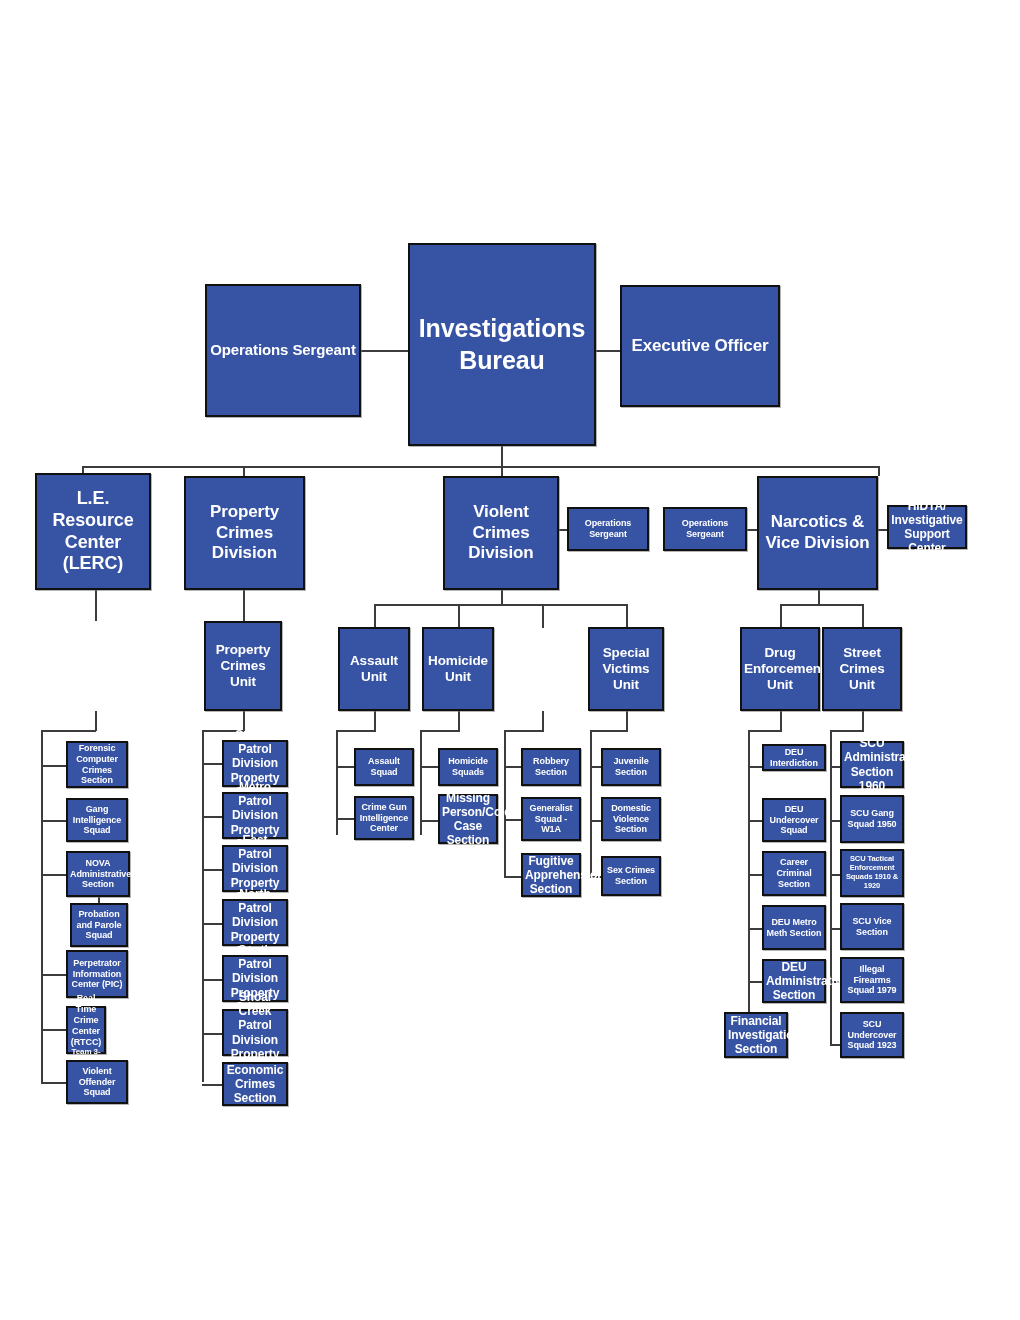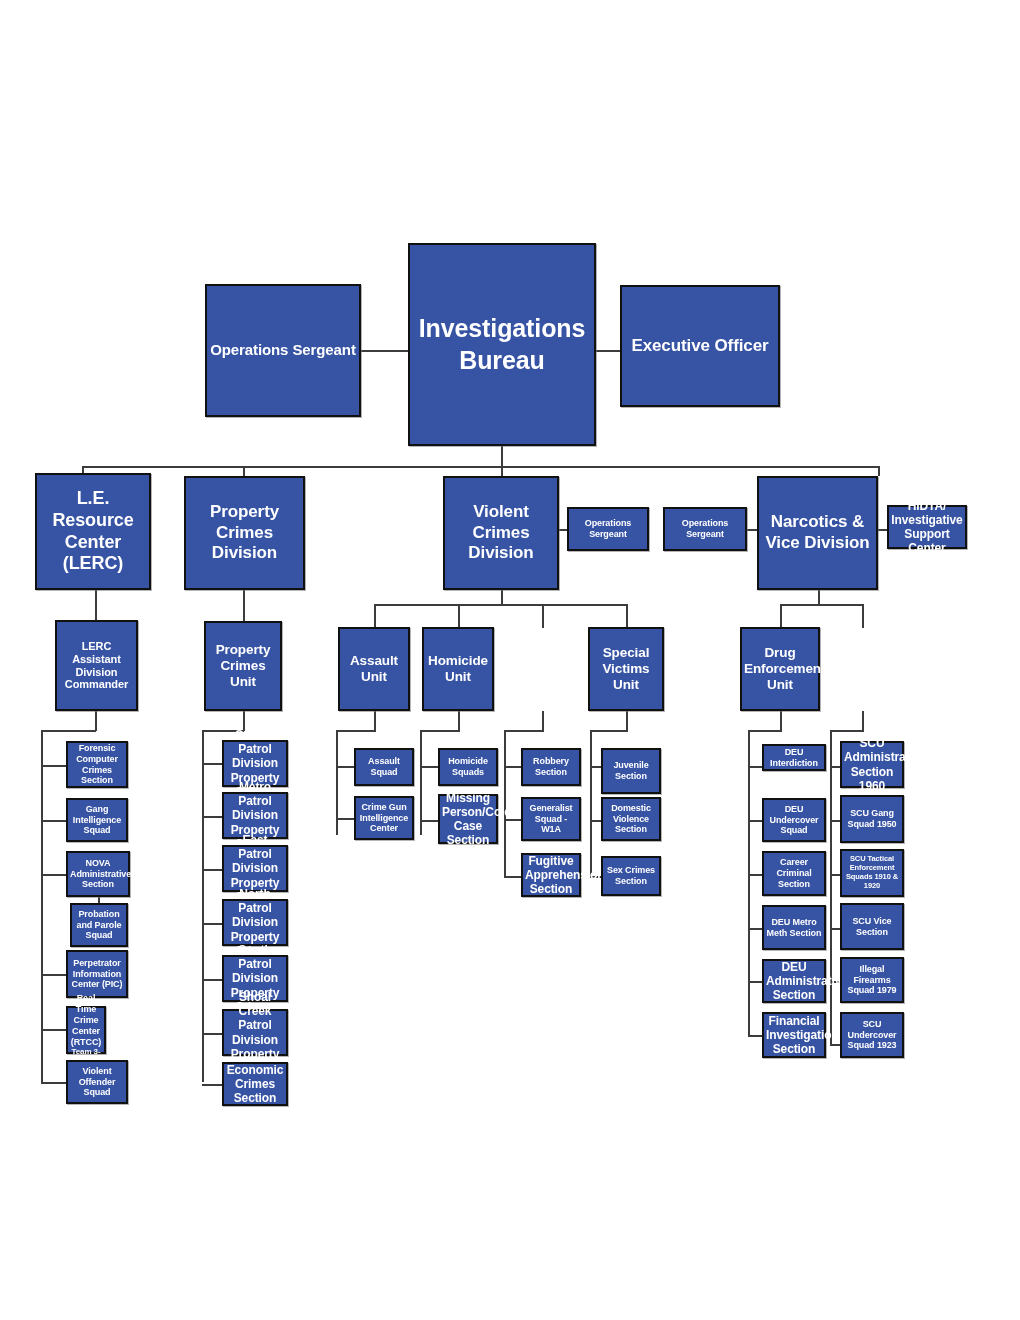--- a/index.html
+++ b/index.html
@@ -102,23 +102,20 @@
   <div class="node n-tiny" style="left:663px; top:507px; width:84px; height:44px;">
     <span>Operations Sergeant</span>
   </div>
 
   <div class="ln lh" style="left:877px; top:529px; width:11px;"></div>
   <div class="node n-xtiny" style="left:887px; top:505px; width:80px; height:44px;">
     <span>HIDTA/ Investigative Support Center</span>
   </div>
 
   <div class="ln lv" style="left:95px; top:589px; height:32px;"></div>
-  <div class="node n-small" style="left:55px; top:620px; width:83px; height:91px;">
-    <span>LERC Assistant Division Commander</span>
-  </div>
 
   <div class="ln lv" style="left:95px;  top:711px; height:20px;"></div>
   <div class="ln lh" style="left:41px;  top:730px; width:55px;"></div>
   <div class="ln lv" style="left:41px;  top:730px; height:352px;"></div>
 
   <div class="ln lh" style="left:41px; top:765px;  width:26px;"></div>
   <div class="node n-tiny" style="left:66px; top:741px; width:62px; height:47px;">
     <span>Forensic Computer Crimes Section</span>
   </div>
 
@@ -253,40 +250,43 @@
   </div>
   <div class="ln lh" style="left:504px; top:876px; width:20px;"></div>
   <div class="node n-xtiny" style="left:521px; top:853px; width:60px; height:44px;">
     <span>Fugitive Apprehension Section</span>
   </div>
 
   <div class="ln lv" style="left:626px; top:711px; height:20px;"></div>
   <div class="ln lh" style="left:590px; top:730px; width:38px;"></div>
   <div class="ln lv" style="left:590px; top:730px; height:148px;"></div>
   <div class="ln lh" style="left:590px; top:766px; width:14px;"></div>
-  <div class="node n-tiny" style="left:601px; top:748px; width:60px; height:46px;">
+  <div class="node n-tiny" style="left:601px; top:748px; width:60px; height:38px;">
     <span>Juvenile Section</span>
   </div>
   <div class="ln lh" style="left:590px; top:820px; width:14px;"></div>
   <div class="node n-tiny" style="left:601px; top:797px; width:60px; height:44px;">
     <span>Domestic Violence Section</span>
   </div>
   <div class="ln lh" style="left:590px; top:876px; width:14px;"></div>
   <div class="node n-tiny" style="left:601px; top:856px; width:60px; height:40px;">
     <span>Sex Crimes Section</span>
   </div>
 
   <div class="ln lv" style="left:818px; top:590px; height:15px;"></div>
   <div class="ln lh" style="left:780px; top:604px; width:83px;"></div>
   <div class="ln lv" style="left:780px; top:604px; height:24px;"></div>
   <div class="ln lv" style="left:862px; top:604px; height:24px;"></div>
 
   <div class="node n-unit" style="left:740px; top:627px; width:80px; height:84px;">
     <span>Drug Enforcement Unit</span>
   </div>
+  <div class="node n-unit" style="left:822px; top:627px; width:80px; height:84px;">
+    <span>Street Crimes Unit</span>
+  </div>
 
   <div class="ln lv" style="left:780px; top:711px; height:20px;"></div>
   <div class="ln lh" style="left:748px; top:730px; width:34px;"></div>
   <div class="ln lv" style="left:748px; top:730px; height:305px;"></div>
 
   <div class="ln lh" style="left:748px; top:766px; width:16px;"></div>
   <div class="node n-tiny" style="left:762px; top:744px; width:64px; height:27px;">
     <span>DEU Interdiction</span>
   </div>
 
@@ -304,21 +304,21 @@
   <div class="node n-tiny" style="left:762px; top:905px; width:64px; height:45px;">
     <span>DEU Metro Meth Section</span>
   </div>
 
   <div class="ln lh" style="left:748px; top:981px; width:16px;"></div>
   <div class="node n-xtiny" style="left:762px; top:959px; width:64px; height:44px;">
     <span>DEU Administrative Section</span>
   </div>
 
   <div class="ln lh" style="left:748px; top:1035px; width:16px;"></div>
-  <div class="node n-xtiny" style="left:762px; top:1012px; width:64px; height:46px;">
+  <div class="node n-xtiny" style="left:724px; top:1012px; width:64px; height:46px;">
     <span>Financial Investigation Section</span>
   </div>
 
   <div class="ln lv" style="left:862px; top:711px; height:20px;"></div>
   <div class="ln lh" style="left:830px; top:730px; width:34px;"></div>
   <div class="ln lv" style="left:830px; top:730px; height:316px;"></div>
 
   <div class="ln lh" style="left:830px; top:766px; width:16px;"></div>
   <div class="node n-xtiny" style="left:840px; top:741px; width:64px; height:47px;">
     <span>SCU Administrative Section 1960</span>

